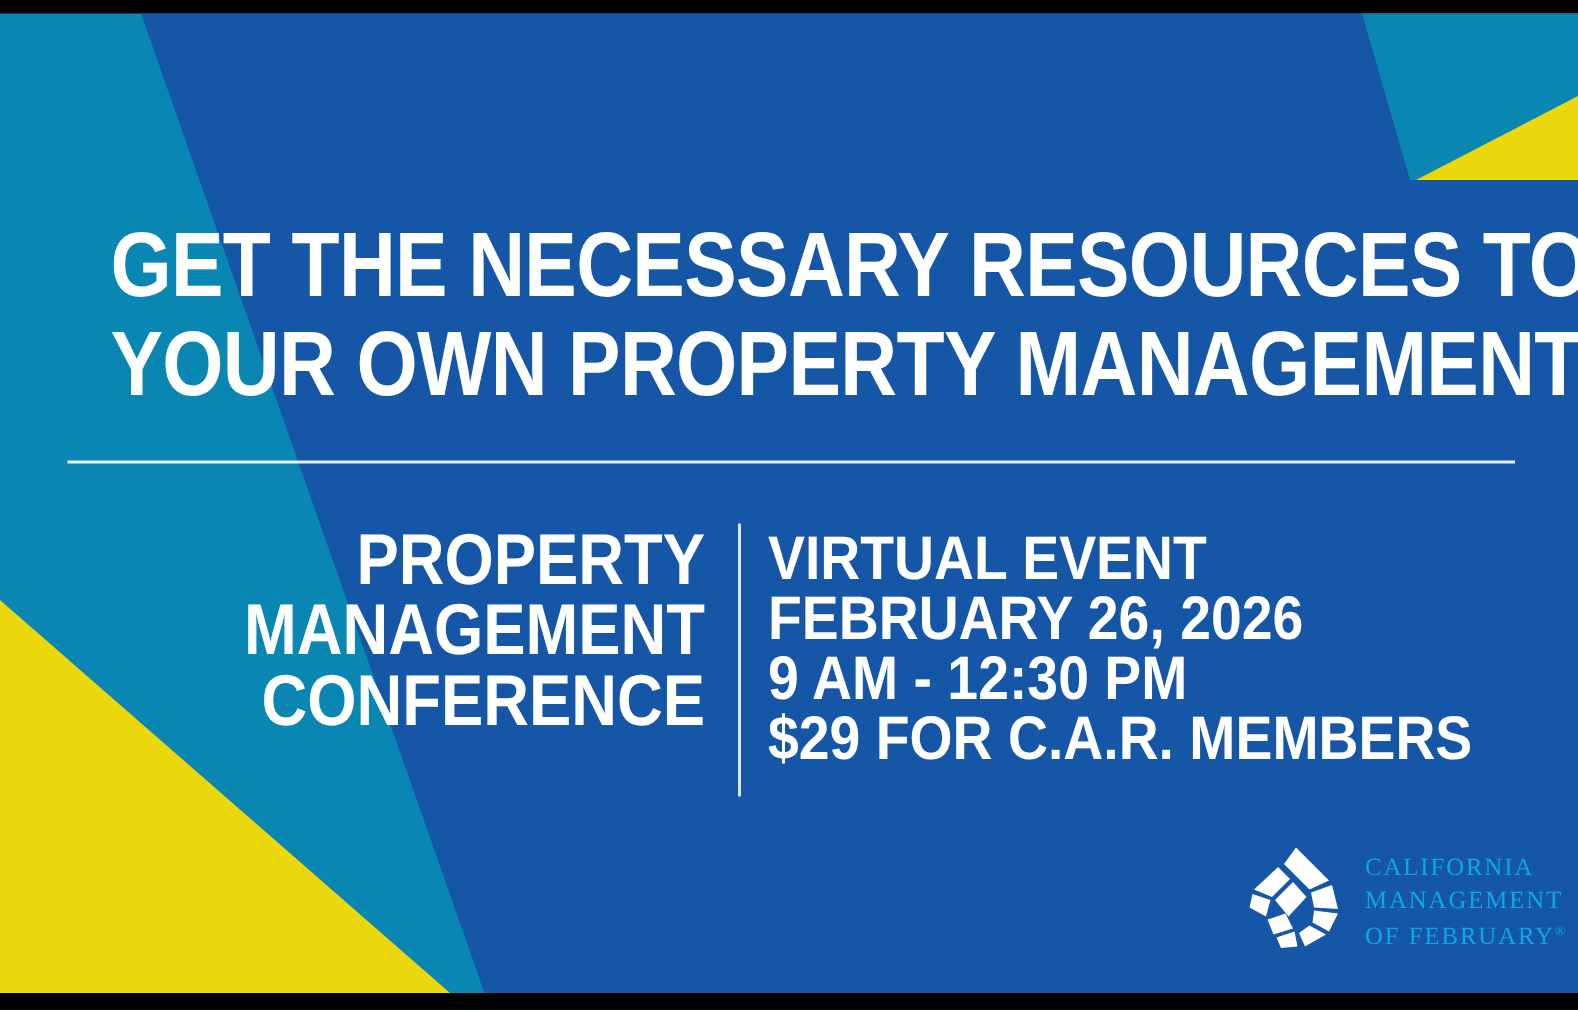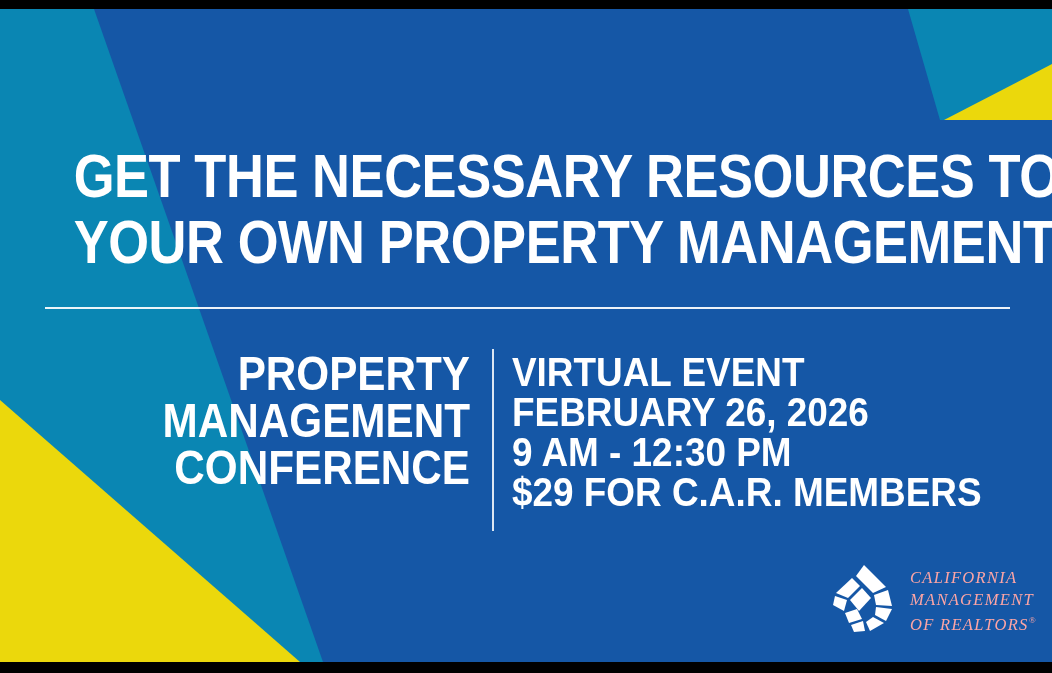--- a/index.html
+++ b/index.html
@@ -119,28 +119,27 @@
     position: absolute;
     left: 0;
     top: 4px;
     width: 78px;
     height: 80px;
   }
   .logo-text {
     position: absolute;
     left: 84px;
     top: 12px;
-    color: #fca5a5;
+    color: #0ea5e9;
     font-family: "Liberation Serif", "DejaVu Serif", serif;
     font-weight: 400;
     font-size: 16.5px;
     line-height: 21.5px;
     letter-spacing: 1.3px;
     white-space: nowrap;
-    font-style: italic;
   }
   .logo-text span { display: block; }
   .logo-text .reg {
     display: inline;
     font-size: 9px;
     vertical-align: super;
     letter-spacing: 0;
   }
 </style>
 </head>
@@ -190,18 +189,18 @@
           <polygon points="10,34 26,19 34,27 22,39"></polygon>
           <polygon points="9,37 21,41 18,52 7,46"></polygon>
           <polygon points="19,54 31,50 36,60 23,64"></polygon>
           <polygon points="25,66 37,62 39,72 28,73"></polygon>
           <polygon points="24,41 36,29 45,39 33,52"></polygon>
         </g>
       </svg>
       <div class="logo-text">
         <span>CALIFORNIA</span>
         <span>MANAGEMENT</span>
-        <span><span style="display:inline">OF REALTORS</span><span class="reg">®</span></span>
+        <span><span style="display:inline">OF FEBRUARY</span><span class="reg">®</span></span>
       </div>
     </div>
 
   </div>
 </div>
 
 </body></html>

